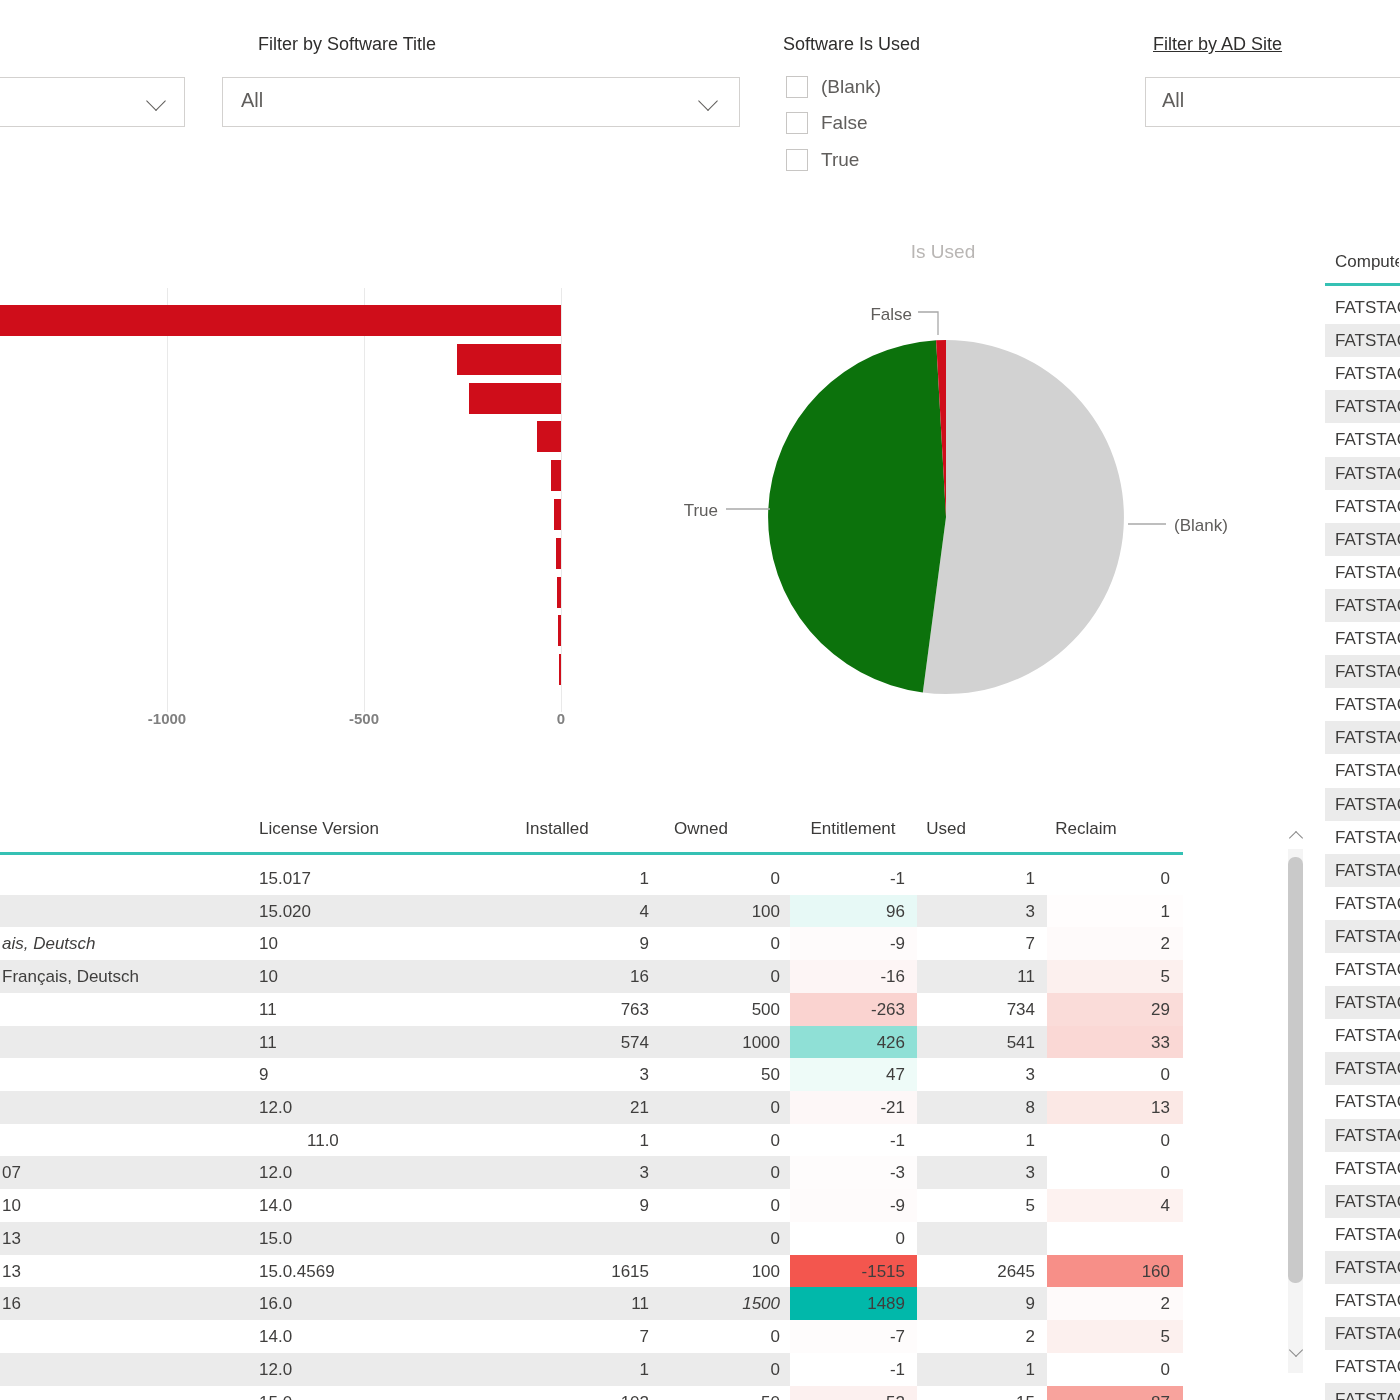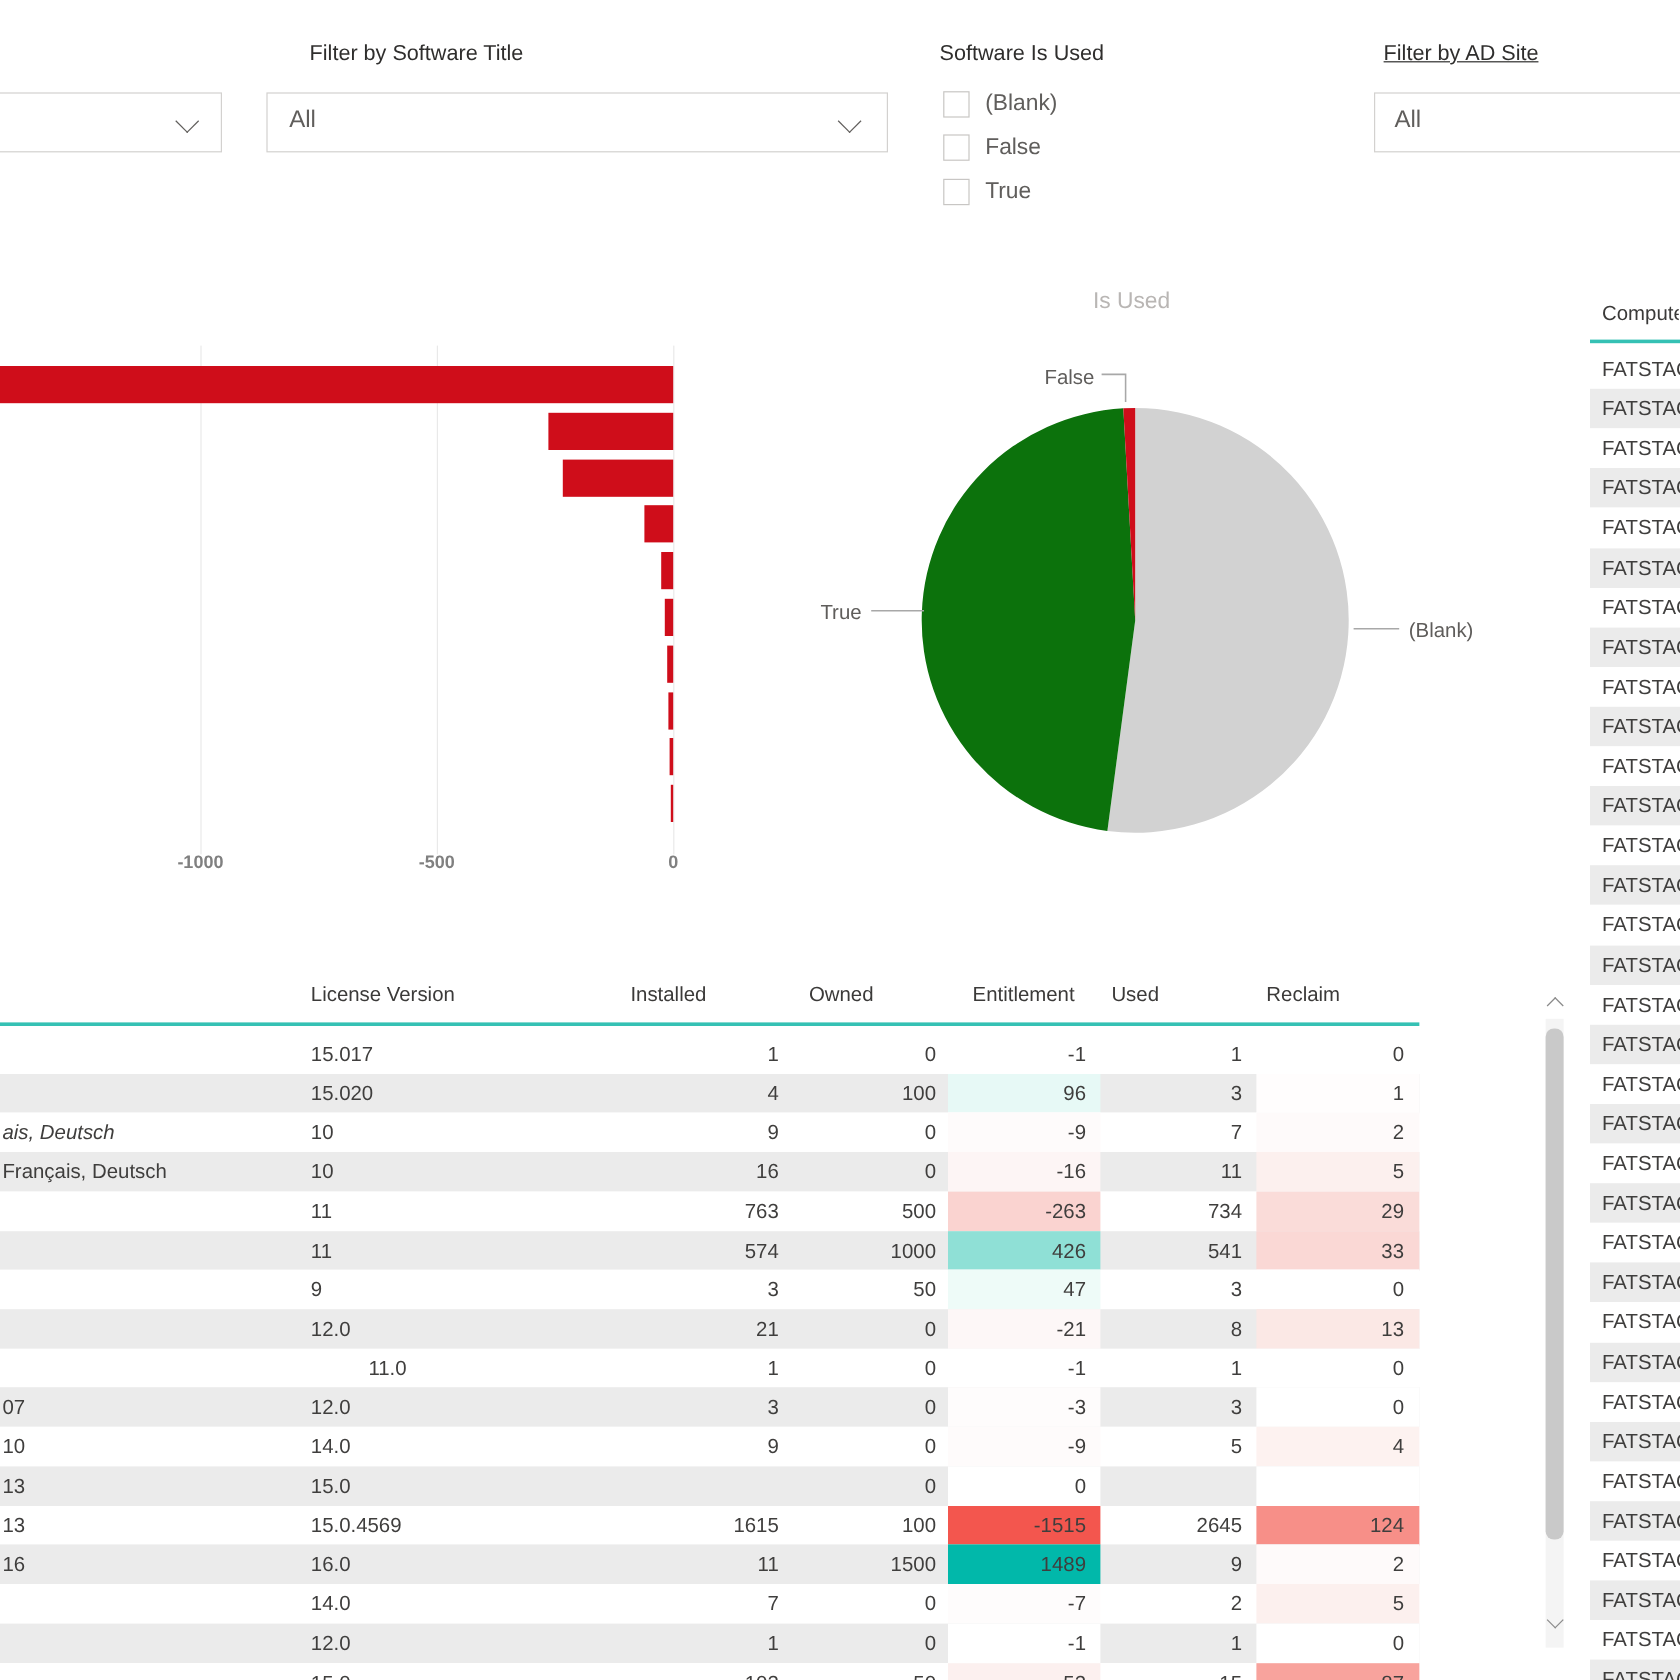--- a/index.html
+++ b/index.html
@@ -234,27 +234,27 @@
           <div class="tc right" style="left: 917px; width: 118px;"></div>
           <div class="tc right" style="left: 1047px; width: 136px; background: rgb(255, 255, 255); padding-right: 13px;"></div>
         </div>
         <div class="trow" style="top: 439.64px; background: rgb(255, 255, 255);">
           <div class="tc" style="left: 2px; width: 250px;">13</div>
           <div class="tc" style="left: 259px; width: 165px;">15.0.4569</div>
           <div class="tc right" style="left: 430px; width: 219px;">1615</div>
           <div class="tc right" style="left: 650px; width: 130px;">100</div>
           <div class="tc right" style="left: 790px; width: 127px; background: rgb(243, 86, 78); padding-right: 12px;">-1515</div>
           <div class="tc right" style="left: 917px; width: 118px;">2645</div>
-          <div class="tc right" style="left: 1047px; width: 136px; background: rgb(247, 143, 136); padding-right: 13px;">124</div>
+          <div class="tc right" style="left: 1047px; width: 136px; background: rgb(247, 143, 136); padding-right: 13px;">160</div>
         </div>
         <div class="trow" style="top: 472.36px; background: rgb(235, 235, 235);">
           <div class="tc" style="left: 2px; width: 250px;">16</div>
           <div class="tc" style="left: 259px; width: 165px;">16.0</div>
           <div class="tc right" style="left: 430px; width: 219px;">11</div>
-          <div class="tc right" style="left: 650px; width: 130px;">1500</div>
+          <div class="tc right" style="left: 650px; width: 130px; font-style: italic;">1500</div>
           <div class="tc right" style="left: 790px; width: 127px; background: rgb(1, 184, 170); padding-right: 12px;">1489</div>
           <div class="tc right" style="left: 917px; width: 118px;">9</div>
           <div class="tc right" style="left: 1047px; width: 136px; background: rgb(254, 250, 250); padding-right: 13px;">2</div>
         </div>
         <div class="trow" style="top: 505.08px; background: rgb(255, 255, 255);">
           <div class="tc" style="left: 259px; width: 165px;">14.0</div>
           <div class="tc right" style="left: 430px; width: 219px;">7</div>
           <div class="tc right" style="left: 650px; width: 130px;">0</div>
           <div class="tc right" style="left: 790px; width: 127px; background: rgb(254, 252, 252); padding-right: 12px;">-7</div>
           <div class="tc right" style="left: 917px; width: 118px;">2</div>

